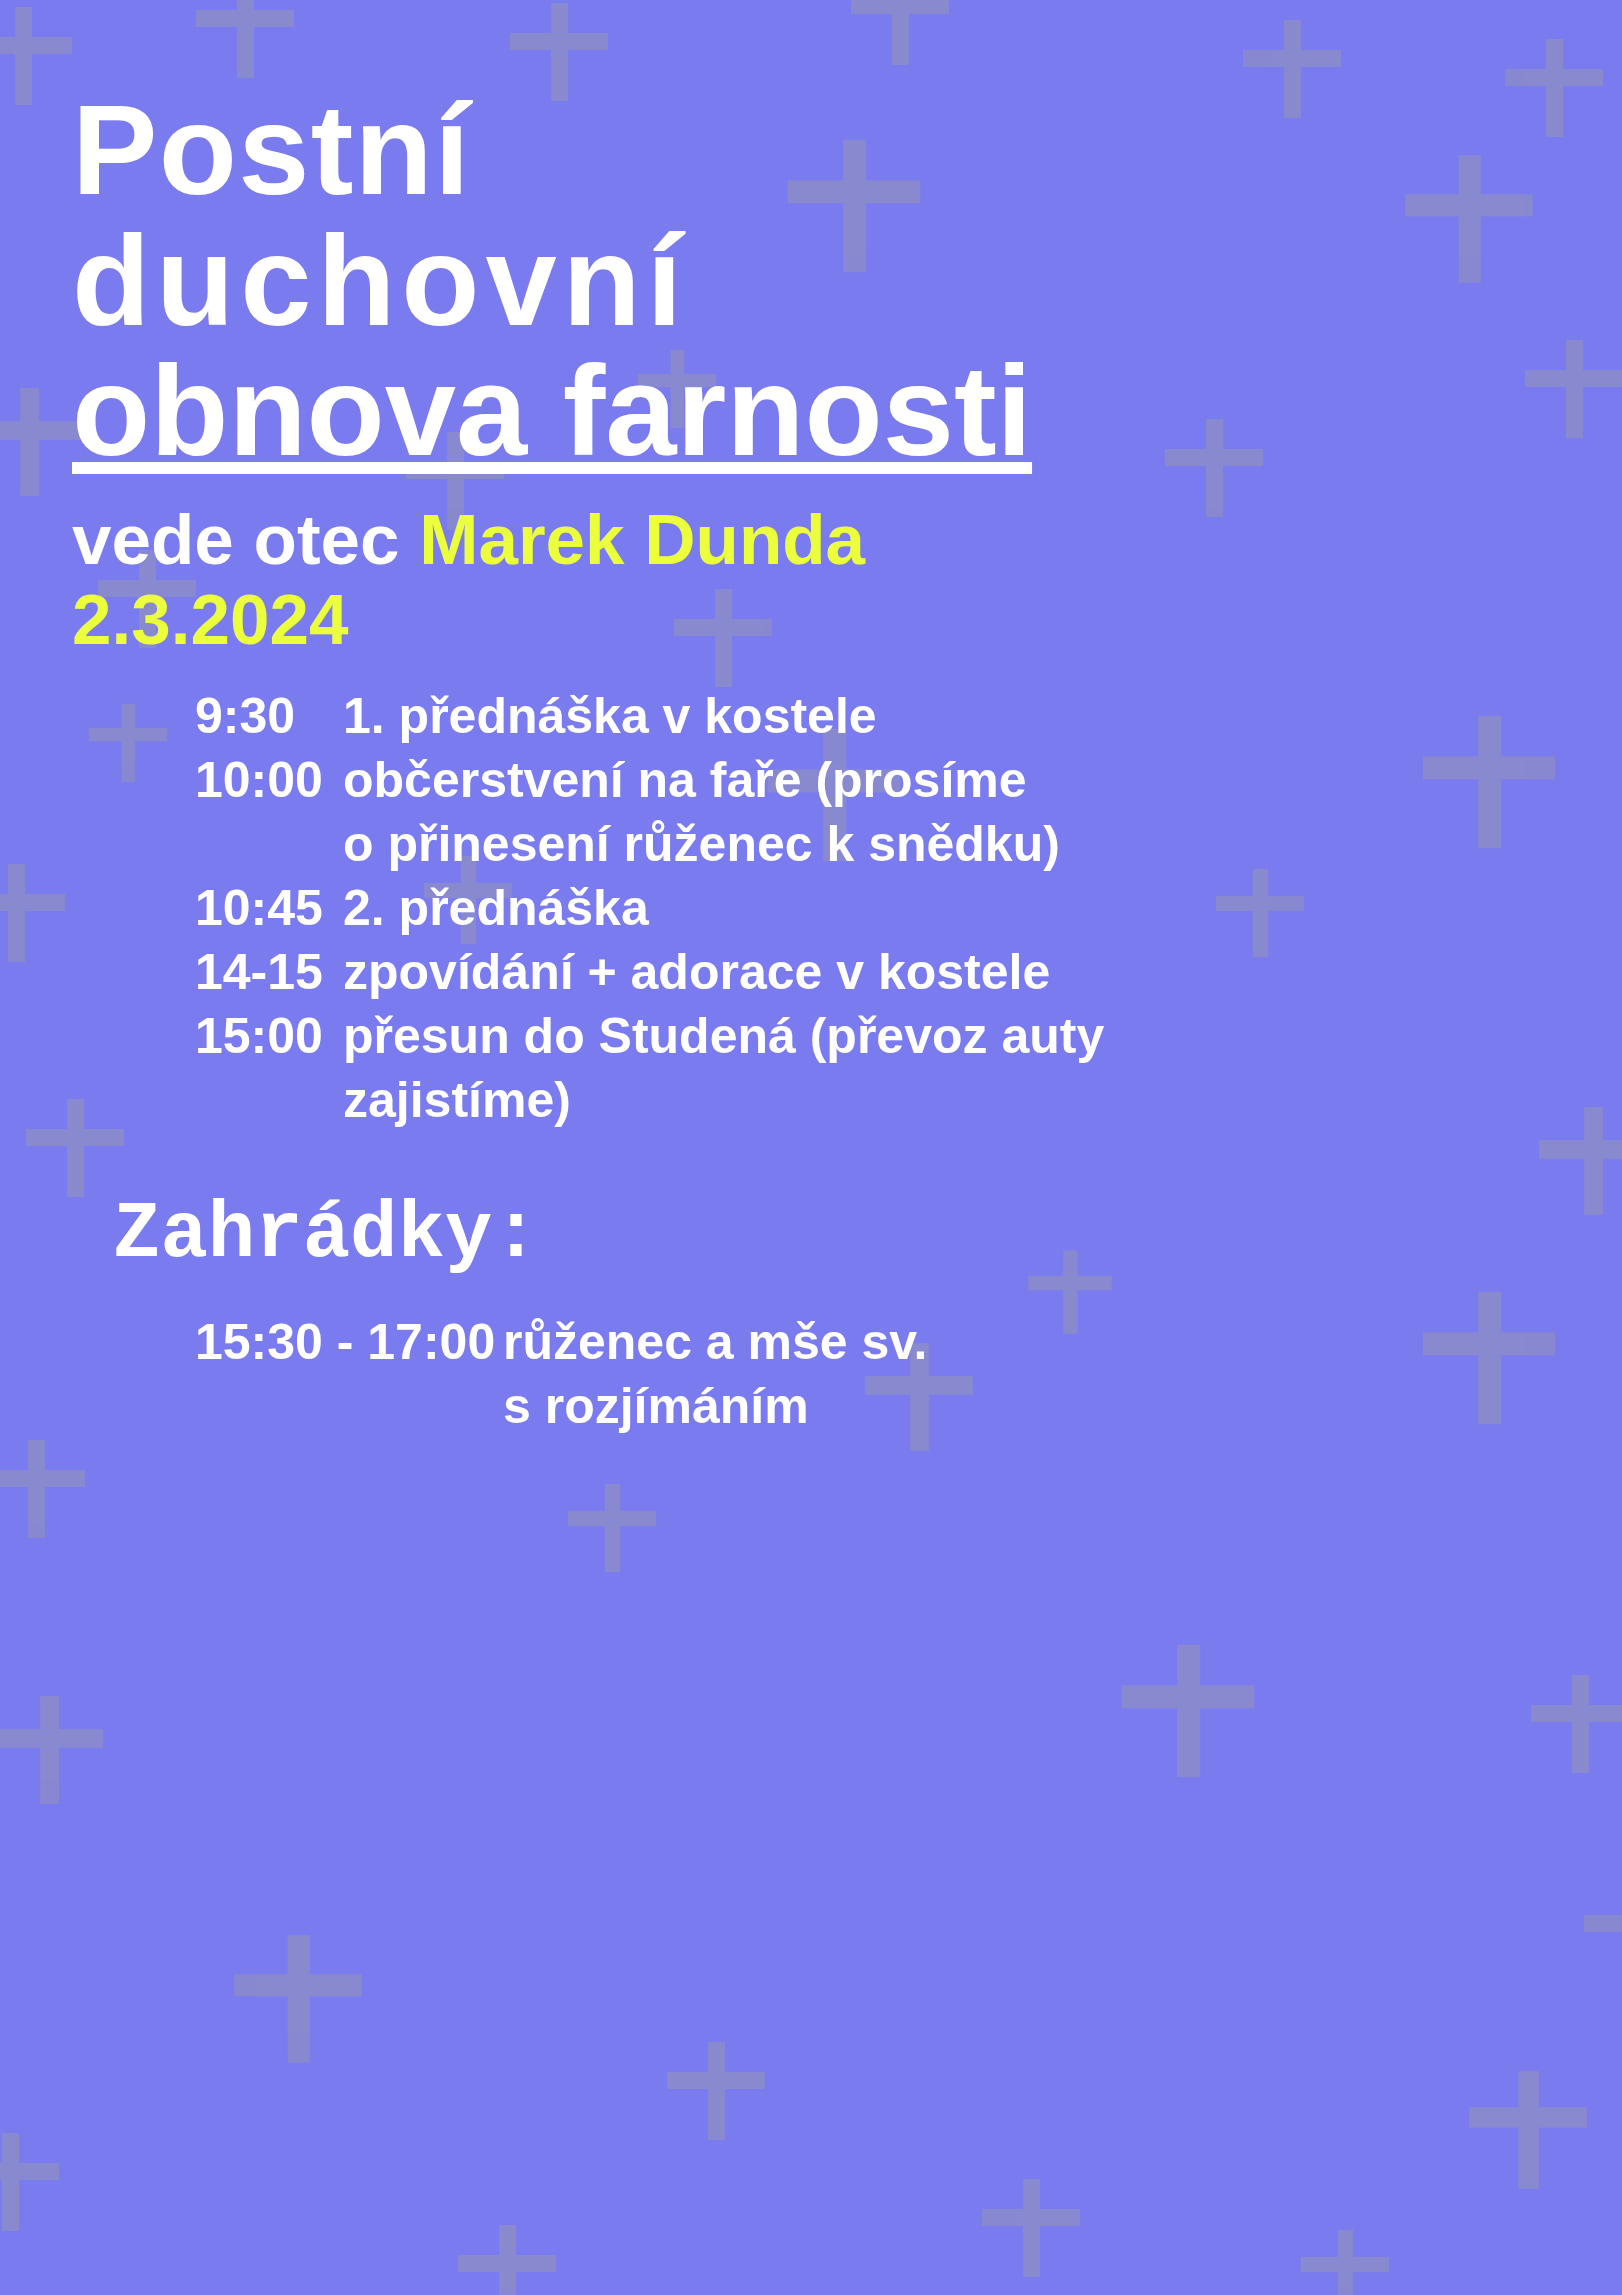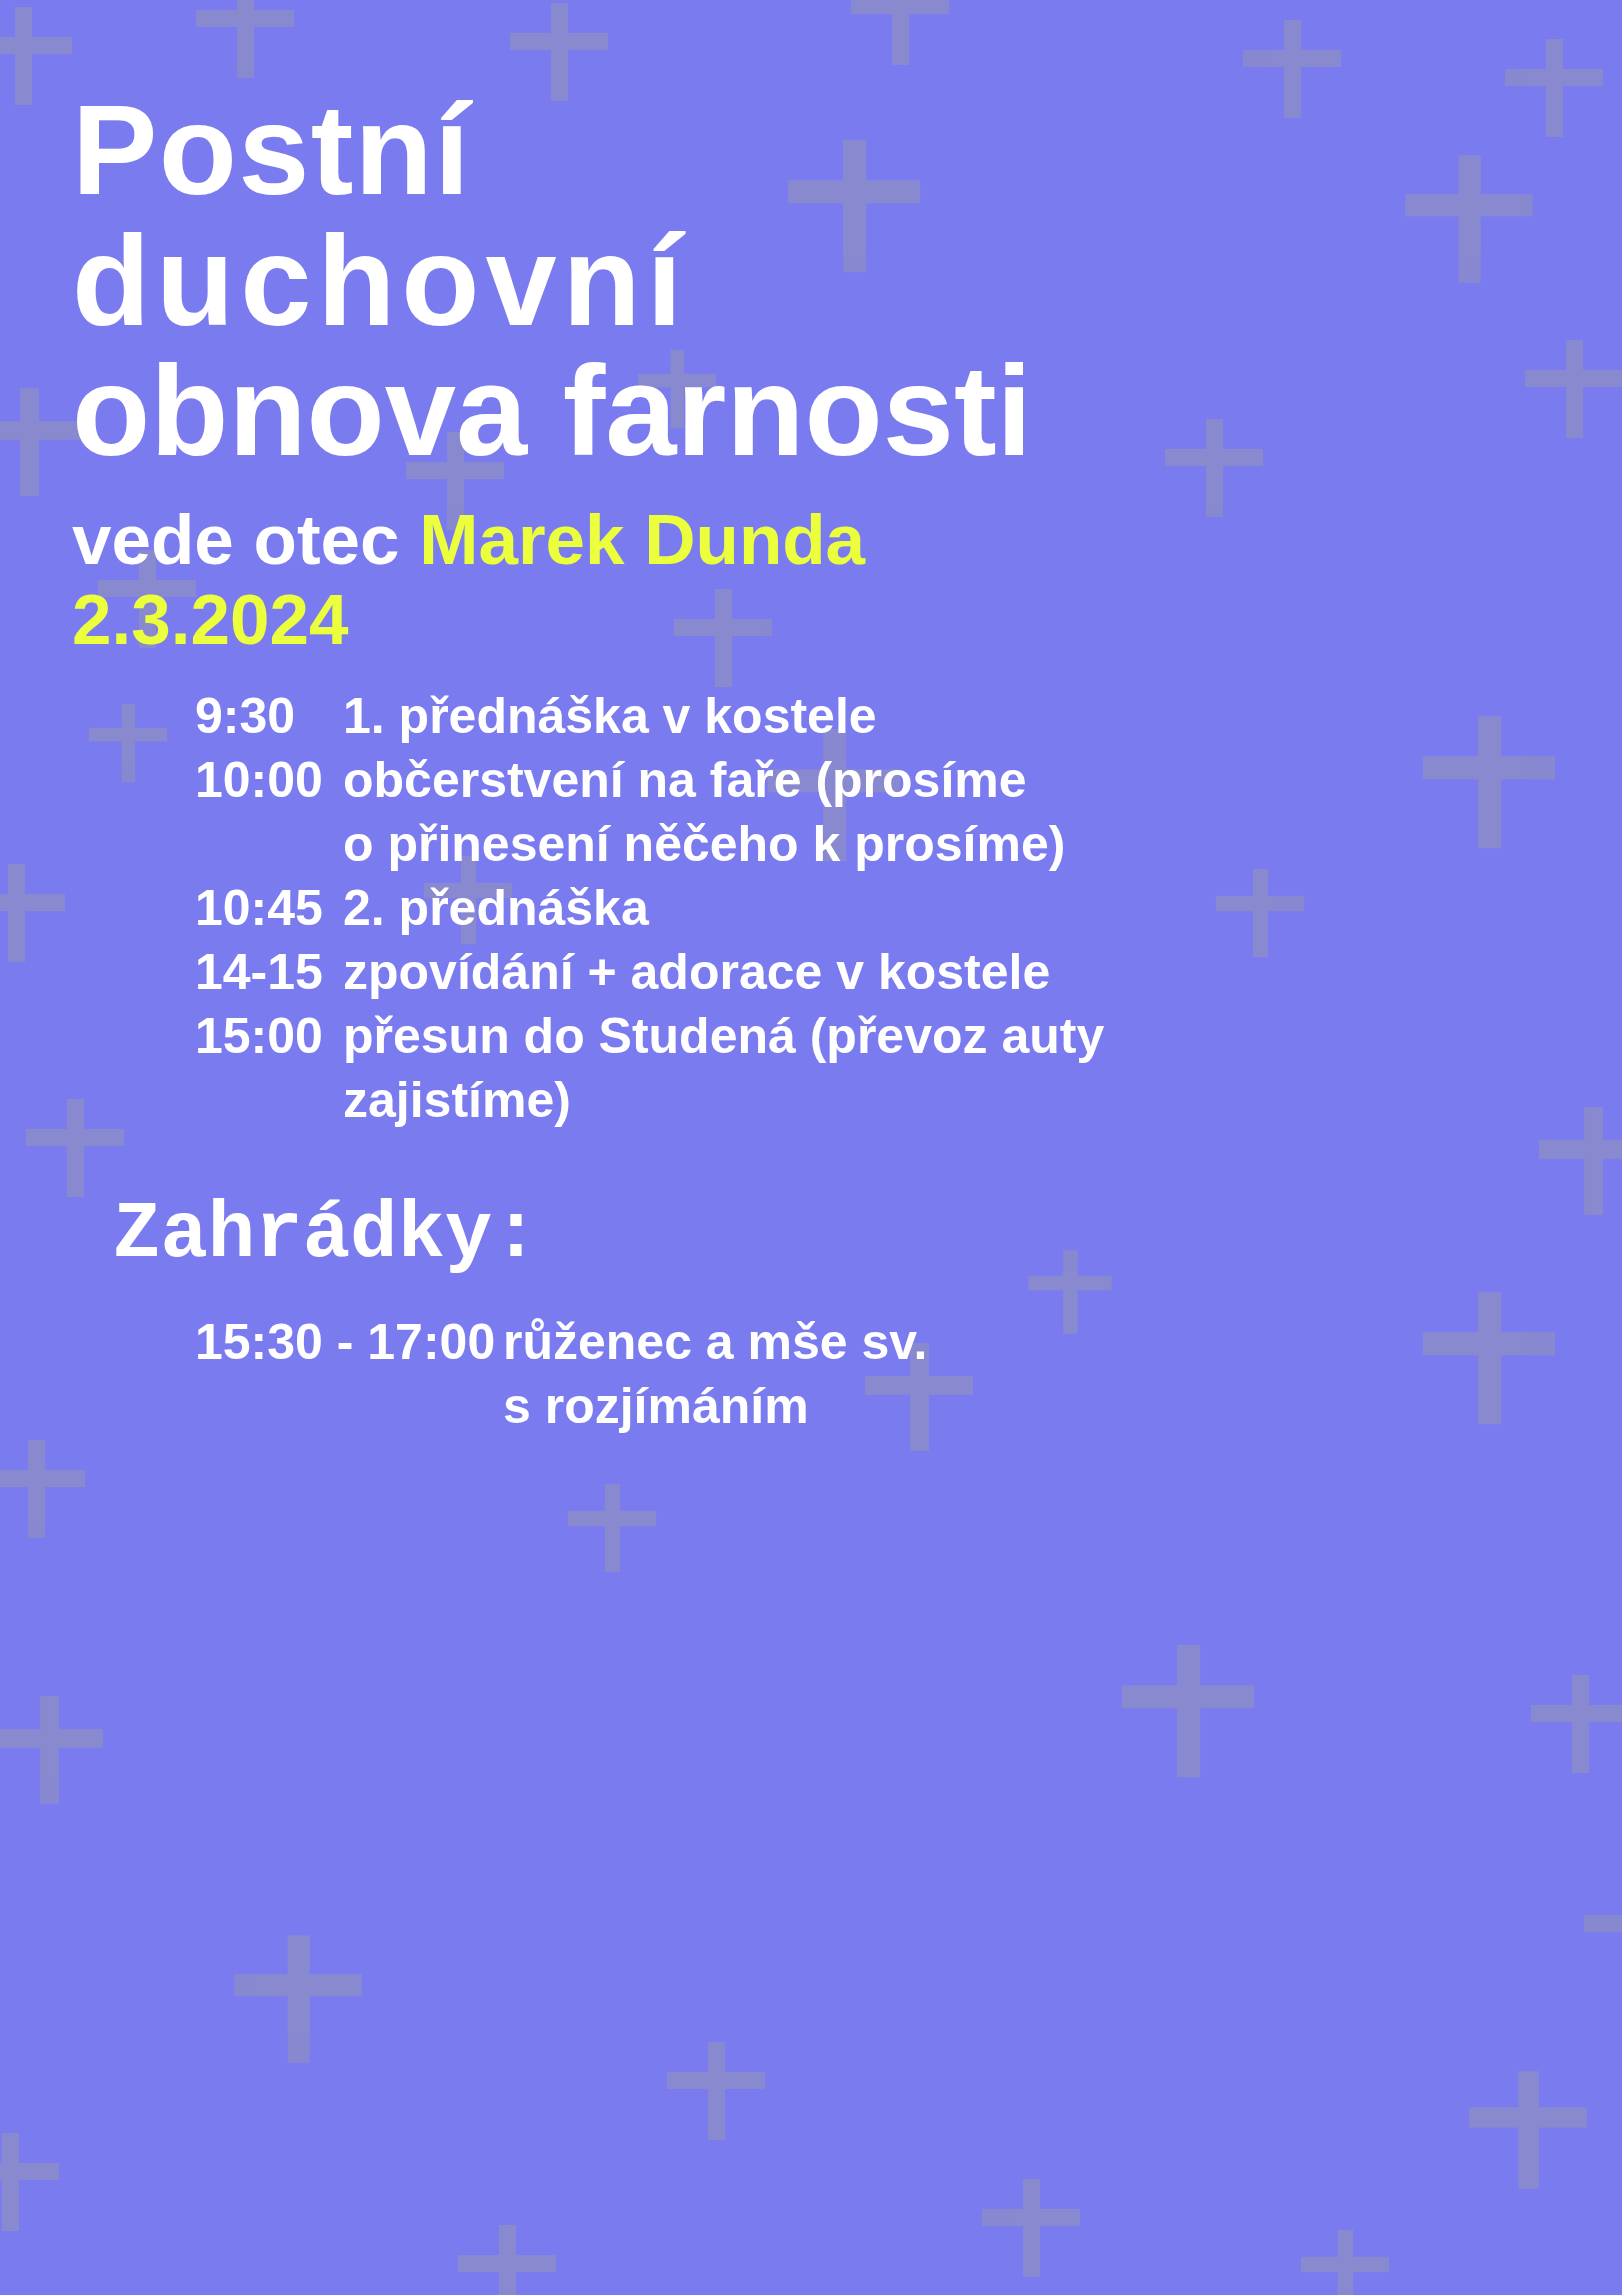--- a/index.html
+++ b/index.html
@@ -55,21 +55,21 @@
   .poster-title {
     color: #ffffff;
     font-size: 128px;
     font-weight: bold;
     line-height: 1.02;
     letter-spacing: -0.7px;
     margin: 0;
   }
   .poster-title .line1 { display: block; letter-spacing: 1.3px; margin-top: 26px; }
   .poster-title .line2 { display: block; letter-spacing: 5.9px; }
-  .poster-title .line3 { display: block; letter-spacing: 0px; }
+  .poster-title .line3 { display: block; letter-spacing: 0px; text-decoration: underline; }
 
   .subtitle-block {
     margin-top: 23.6px;
     font-size: 71px;
     font-weight: bold;
     line-height: 1.12;
     color: #ffffff;
   }
   .subtitle-block .lead { color: #ffffff; }
   .subtitle-block .name { color: #ecff3c; }
@@ -302,21 +302,21 @@
     <div class="schedule-row">
       <span class="time">9:30</span>
       <span class="desc">
         <span>1. přednáška v kostele</span>
       </span>
     </div>
     <div class="schedule-row">
       <span class="time">10:00</span>
       <span class="desc">
         <span>občerstvení na faře (prosíme</span>
-        <span class="cont">o přinesení něčeho k prosíme)</span>
+        <span class="cont">o přinesení růženec k snědku)</span>
       </span>
     </div>
     <div class="schedule-row">
       <span class="time">10:45</span>
       <span class="desc">
         <span>2. přednáška</span>
       </span>
     </div>
     <div class="schedule-row">
       <span class="time">14-15</span>

